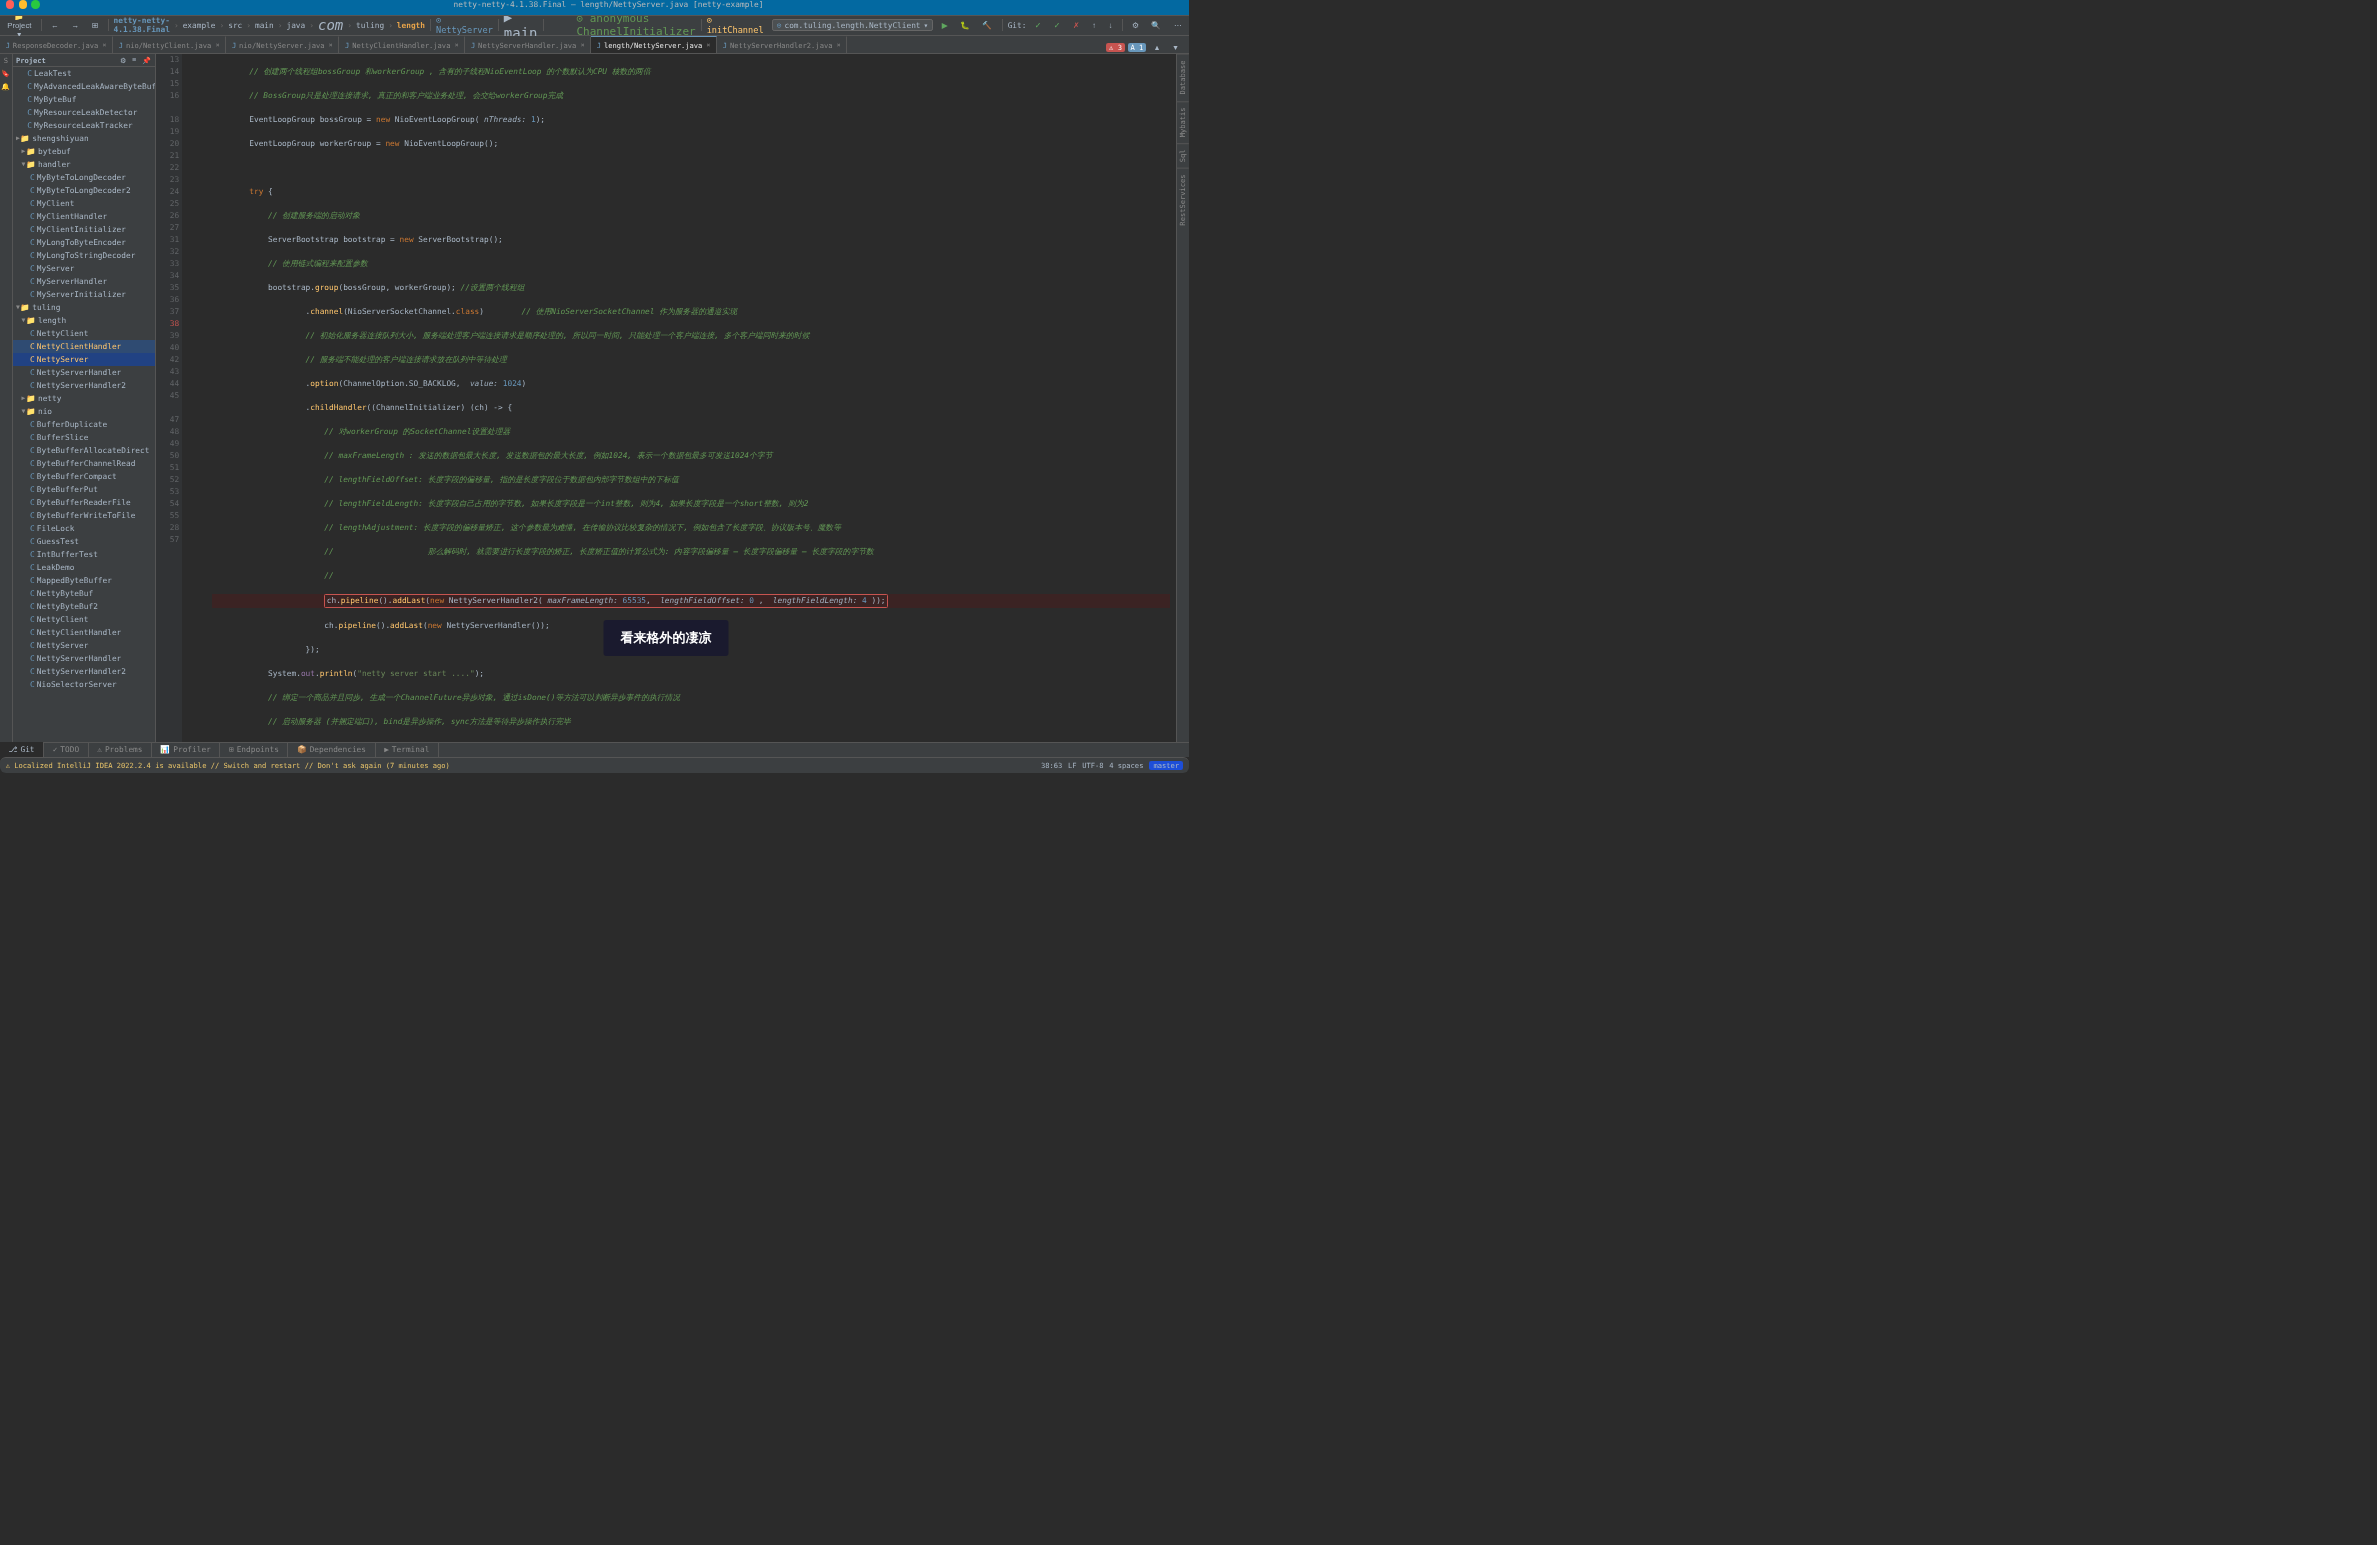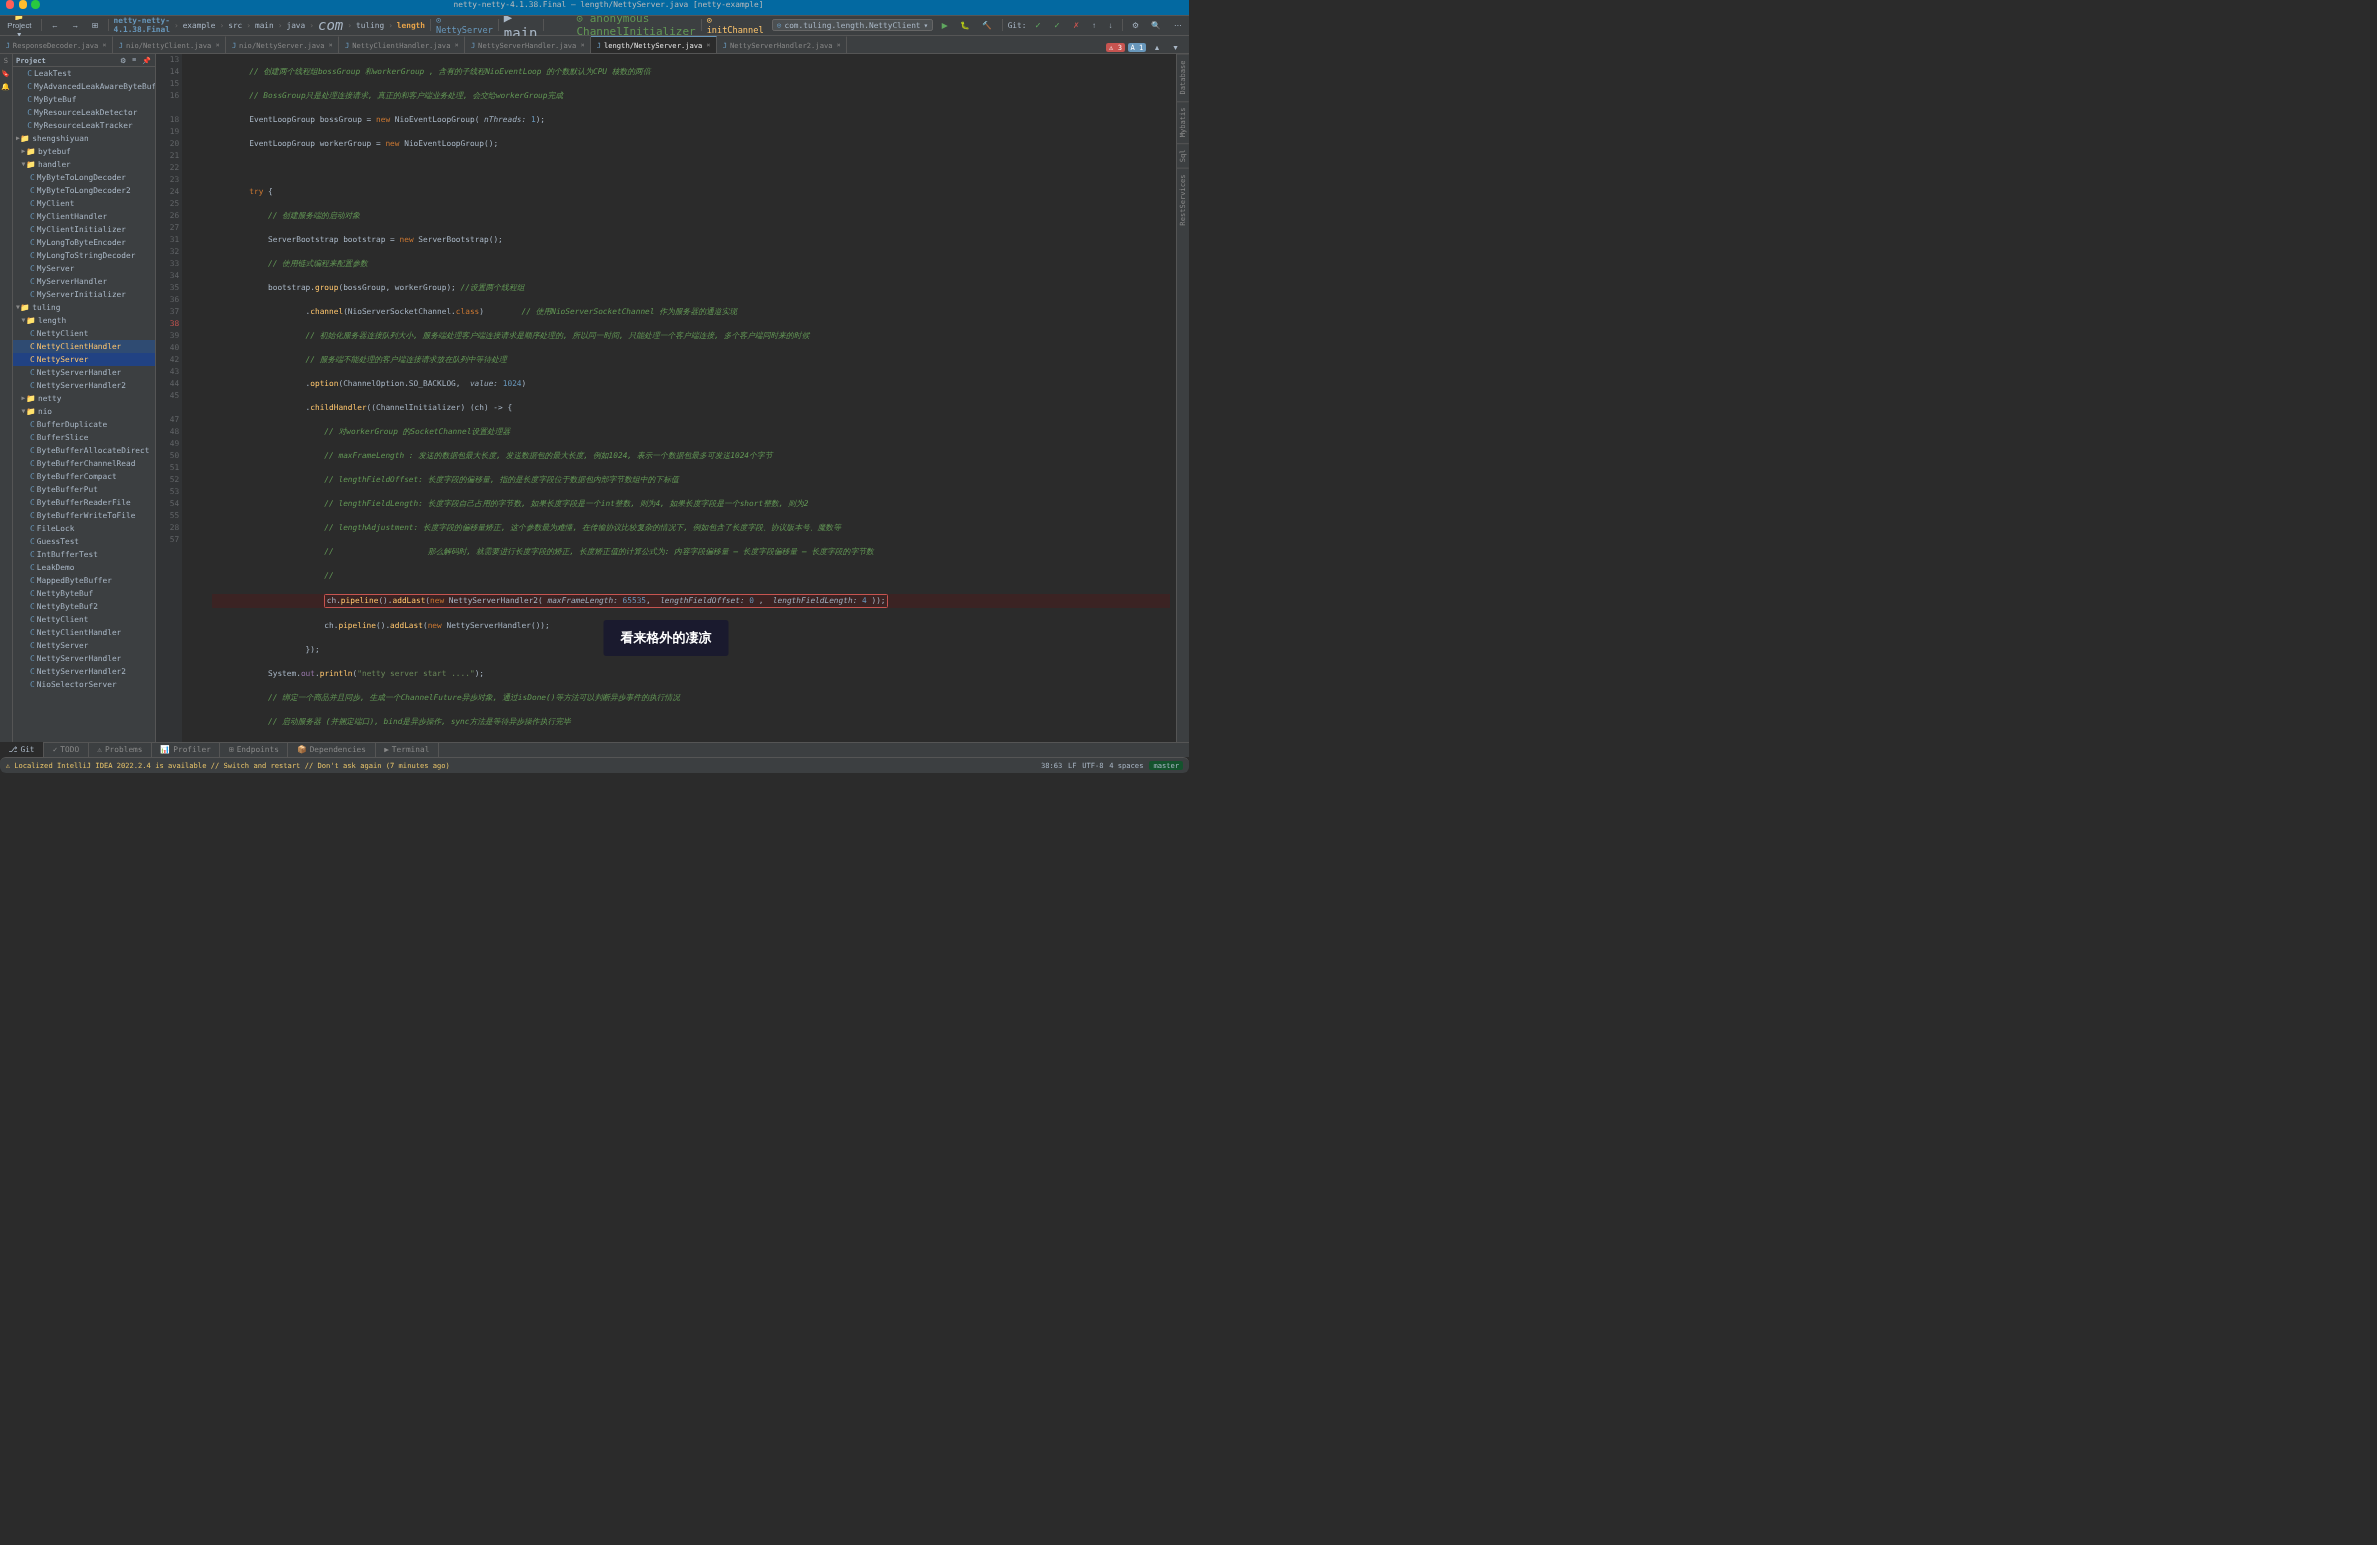--- a/index.html
+++ b/index.html
@@ -297,21 +297,21 @@
       align-items: center;
       font-size: 7.8px;
       color: #888;
       cursor: pointer;
       border-right: 0.7px solid #555;
       gap: 2.9px;
     }
     .bottom-tab.active { color: #a9b7c6; background: #2b2b2b; }
     
     .git-branch {
-      background: #14532d;
+      background: #1d4ed8;
       color: #a9b7c6;
       padding: 0 4.3px;
       border-radius: 2.1px;
       font-size: 7.1px;
     }
   </style>
 </head>
 <body>
 
 <div id="app" style="display:flex;flex-direction:column;height:100%;width:100%;">

